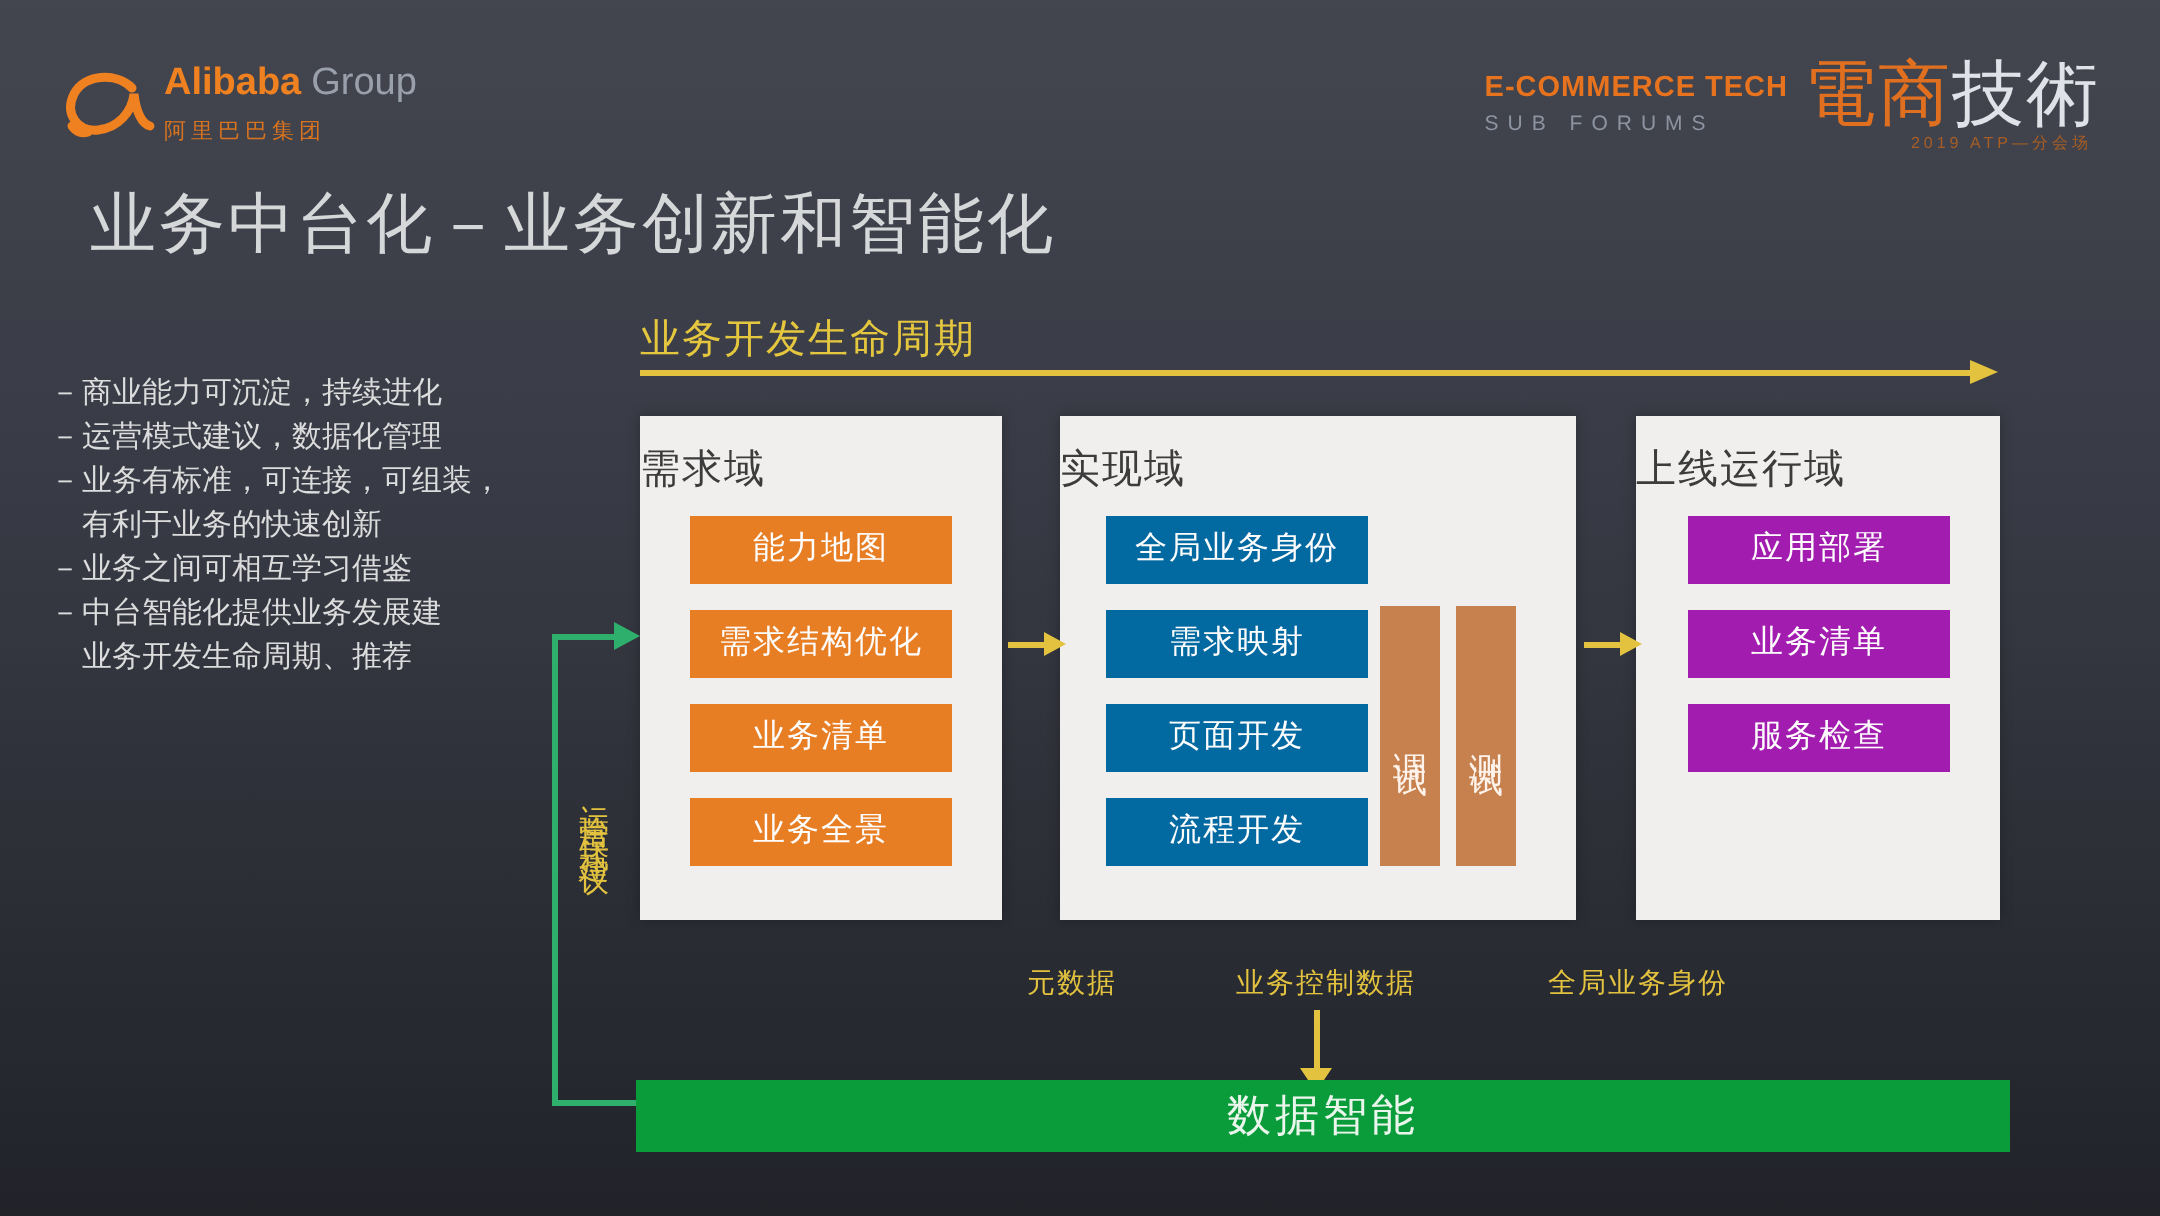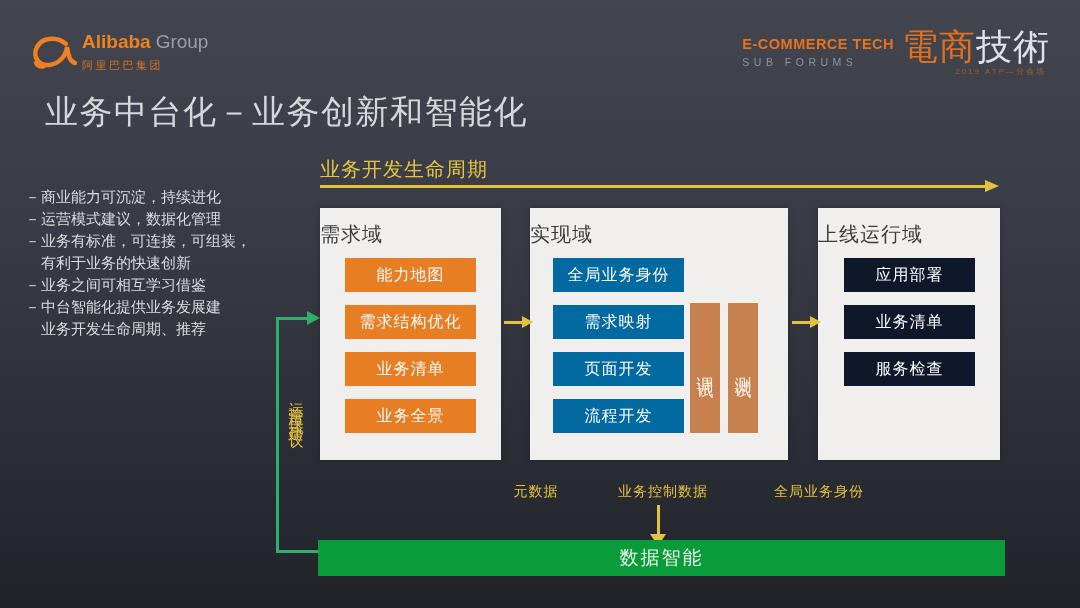--- a/index.html
+++ b/index.html
@@ -42,21 +42,21 @@
   
   .panel{position:absolute; top:208px; height:252px; background:#f0efed; box-shadow:0 0 6px rgba(0,0,0,.25);}
   .panel-1{left:320px; width:181px;}
   .panel-2{left:530px; width:258px;}
   .panel-3{left:818px; width:182px;}
   .panel-title{margin-top:13px; text-align:left; font-size:20px; color:#3c3c3c; letter-spacing:1px;}
   .btn{position:absolute; width:131px; height:34px; line-height:34px; text-align:center;
     color:#fdfdfd; font-size:16px; letter-spacing:1px;}
   .btn.orange{background:#e87e24;}
   .btn.salmon{background:#0369a1;}
-  .btn.blue{background:#0f172a;}
+  .btn.blue{background:#a21caf;}
   .p1-btn{left:25px;} .p2-btn{left:23px;} .p3-btn{left:26px;}
   .r1{top:50px;} .r2{top:97px;} .r3{top:144px;} .r4{top:191px;}
   .vbar{position:absolute; top:95px; width:30px; height:130px; background:#c6814f;
     color:#fdf3ea; font-size:17px; display:flex; align-items:center; justify-content:center;
     writing-mode:vertical-rl; letter-spacing:5px;}
   .vbar-1{left:160px;} .vbar-2{left:198px;}
   
   .gap-arrow-line{top:321px; width:19px; height:3px;}
   .ga1{left:504px;} .ga2{left:792px;}
   .gap-arrow-head{position:absolute; top:316px; width:0; height:0;
@@ -71,21 +71,21 @@
     border-left:13px solid #2faf6c; border-top:7.5px solid transparent; border-bottom:7.5px solid transparent;}
   .feedback-label{position:absolute; left:286px; top:390px; writing-mode:vertical-rl;
     color:#e2c23e; font-size:15px; letter-spacing:6px;}
   
   .data-label{position:absolute; top:483px; color:#e2c23e; font-size:14px; text-align:center; letter-spacing:1px;}
   .dl1{left:505px; width:62px;} .dl2{left:612px; width:102px;} .dl3{left:767px; width:104px;}
   .down-line{left:657px; top:505px; width:3px; height:31px;}
   .down-head{position:absolute; left:650px; top:534px; width:0; height:0;
     border-top:12px solid #e2c23e; border-left:8px solid transparent; border-right:8px solid transparent;}
   .green-bar{position:absolute; left:318px; top:540px; width:687px; height:36px; background:#0a9c3a;
-    color:#eaf6ec; font-size:19px; letter-spacing:2px; text-align:center; line-height:36px;}
+    color:#eaf6ec; font-size:22px; letter-spacing:2px; text-align:center; line-height:36px;}
 </style>
 </head>
 <body>
 
 <div class="slide">
 
   <div class="logo">
     <svg class="logo-mark" viewBox="0 0 50 40">
       <g fill="none" stroke="#ef8120" stroke-width="4.5" stroke-linecap="round">
         <path d="M38 12 C30 4, 14 5, 9 15 C4 25, 11 34, 21 33 C31 32, 38 24, 39 15 C40 24, 43 30, 47 31"></path>

